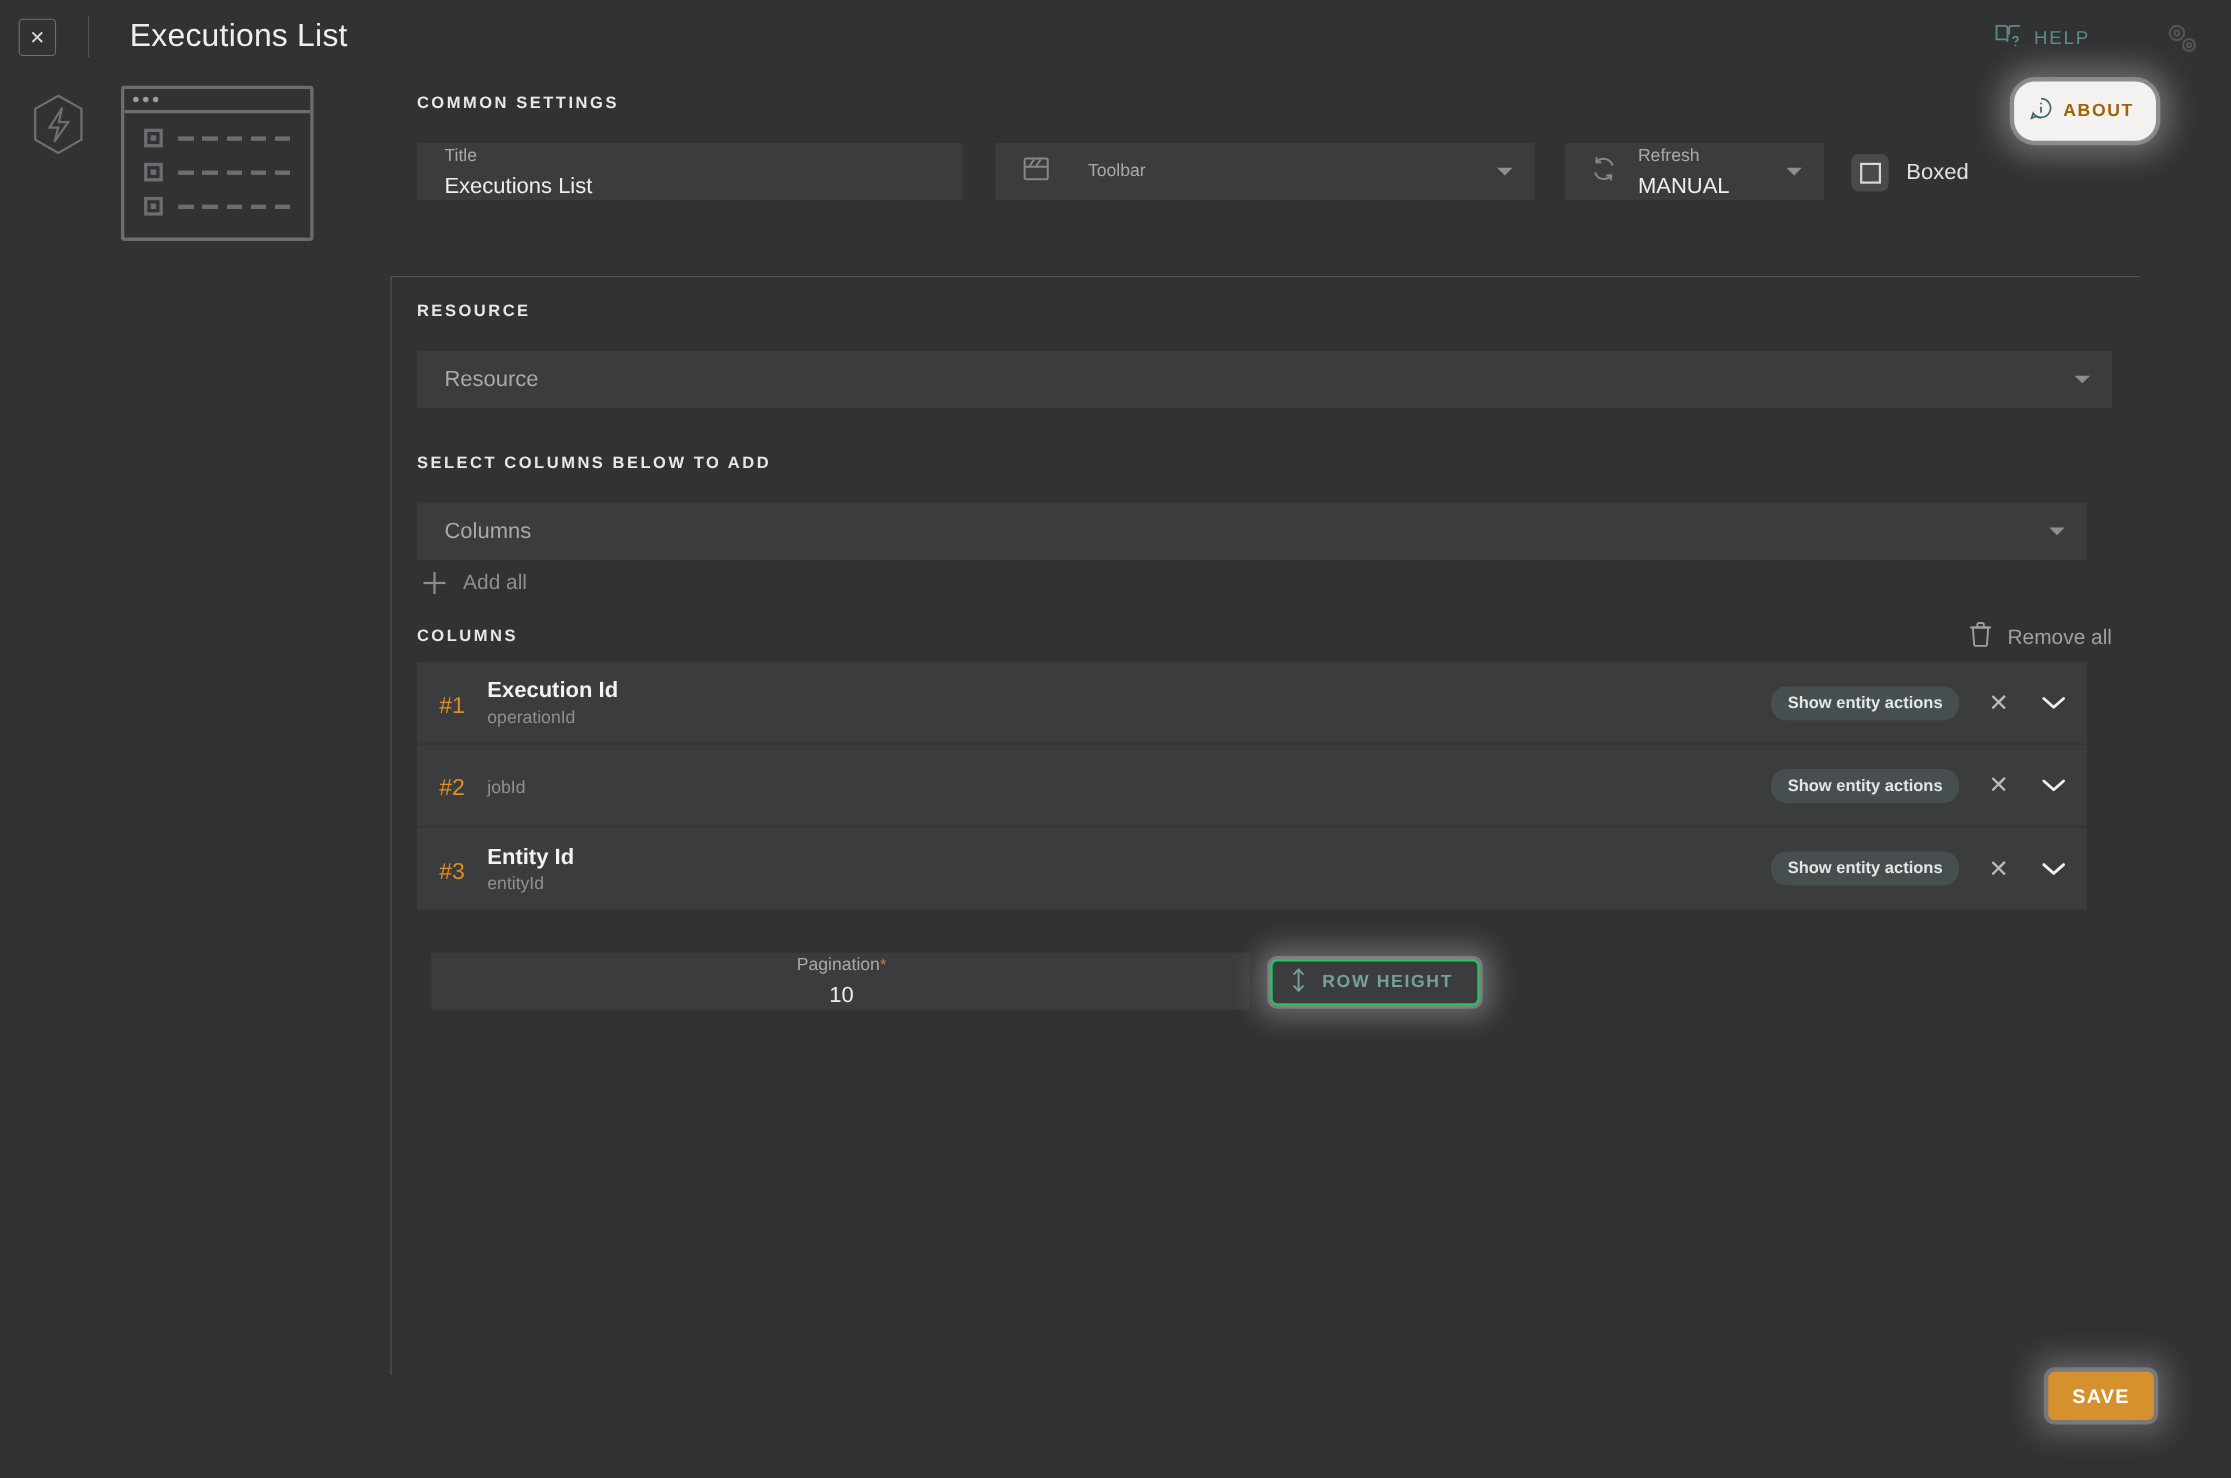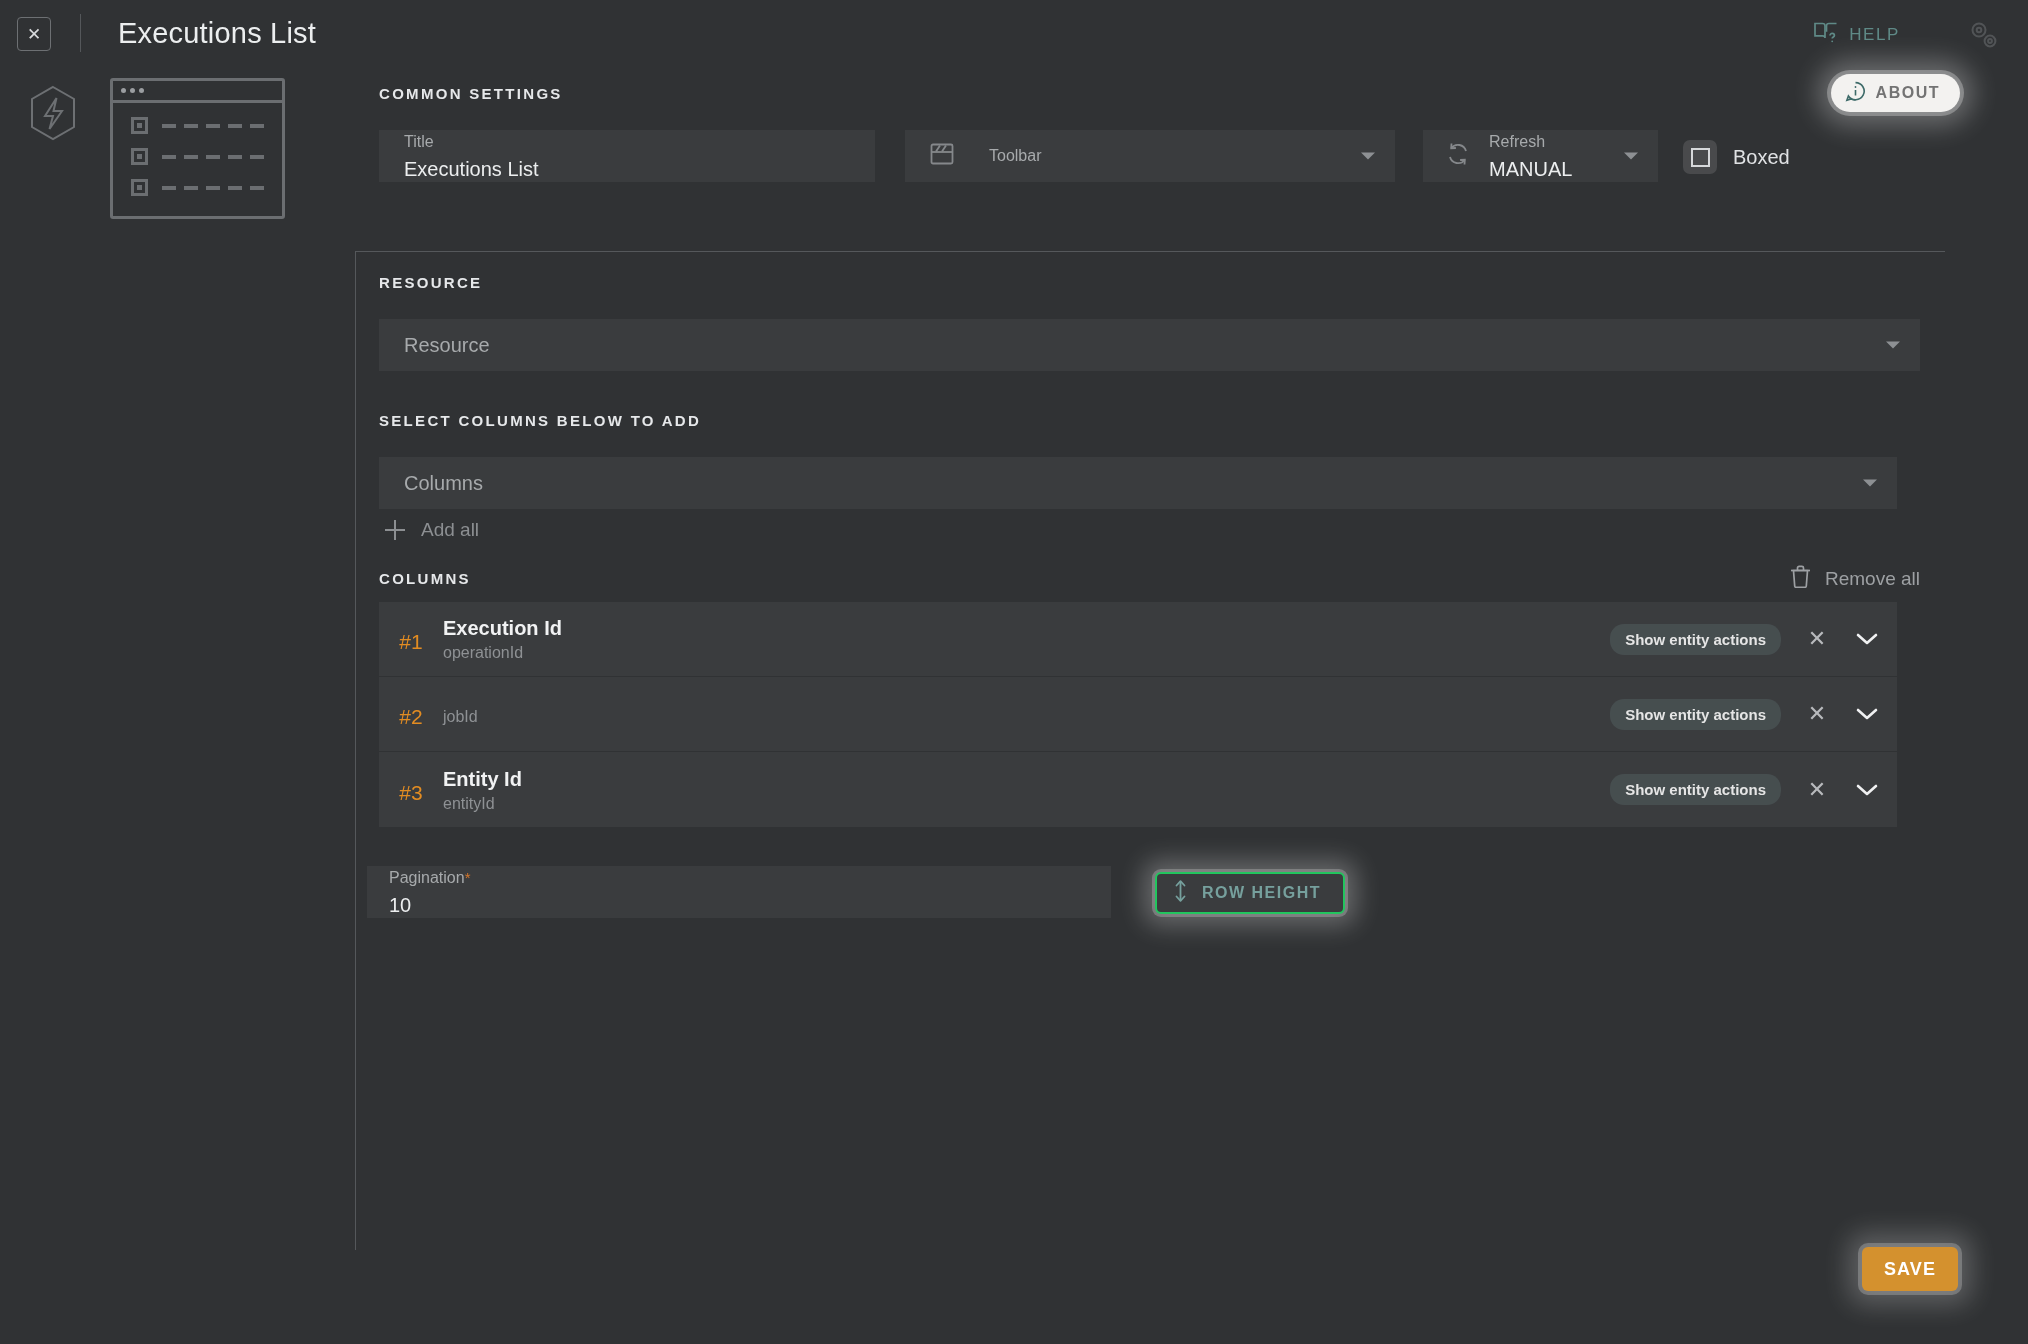--- a/index.html
+++ b/index.html
@@ -39,24 +39,24 @@
     font-weight: 500; cursor: pointer;
   }
   #gears-icon {
     position: absolute; right: 24px; top: 15px;
     width: 40px; height: 40px; opacity: .55; cursor: pointer;
   }
 
   
   #about-btn {
     position: absolute; right: 68px; top: 74px;
-    height: 38px; padding: 0 20px 0 14px;
+    height: 54px; padding: 0 20px 0 14px;
     display: flex; align-items: center; gap: 10px;
     background: #f3f2f0; border-radius: 19px;
-    color: #737373; font-size: 16px; font-weight: 600; letter-spacing: 1.5px;
+    color: #a16207; font-size: 16px; font-weight: 600; letter-spacing: 1.5px;
     cursor: pointer;
     box-shadow: 0 0 0 4px rgba(255,255,255,.28), 0 0 26px 14px rgba(255,255,255,.28);
   }
 
   
   #left-rail { position: absolute; left: 0; top: 66px; width: 352px; height: 1278px; }
   #widget-hex {
     position: absolute; left: 29px; top: 19px; width: 48px; height: 56px;
   }
   #widget-preview {
@@ -182,21 +182,21 @@
   }
   .col-x {
     width: 40px; text-align: center; color: #b8babd; font-size: 22px;
     cursor: pointer; flex: none;
   }
   .col-chev {
     width: 60px; display: flex; align-items: center; justify-content: center;
     cursor: pointer; flex: none;
   }
 
-  #pagination-field { position: absolute; left: 367px; top: 866px; width: 744px; height: 52px; padding: 0 20px 0 22px; }
+  #pagination-field { position: absolute; left: 392px; top: 866px; width: 744px; height: 52px; padding: 0 20px 0 22px; align-items: center; }
   .req-star { color: #d4772c; font-size: 15px; }
 
   #row-height-btn {
     position: absolute; left: 1155px; top: 872px;
     height: 42px; padding: 0 22px 0 16px;
     display: flex; align-items: center; gap: 14px;
     background: #3a3c3e; border: 2px solid #22c55e; border-radius: 6px;
     color: #76a09d; font-size: 16px; font-weight: 600; letter-spacing: 1.5px;
     cursor: pointer;
     box-shadow: 0 0 0 3px rgba(255,255,255,.22), 0 0 24px 12px rgba(255,255,255,.26);

